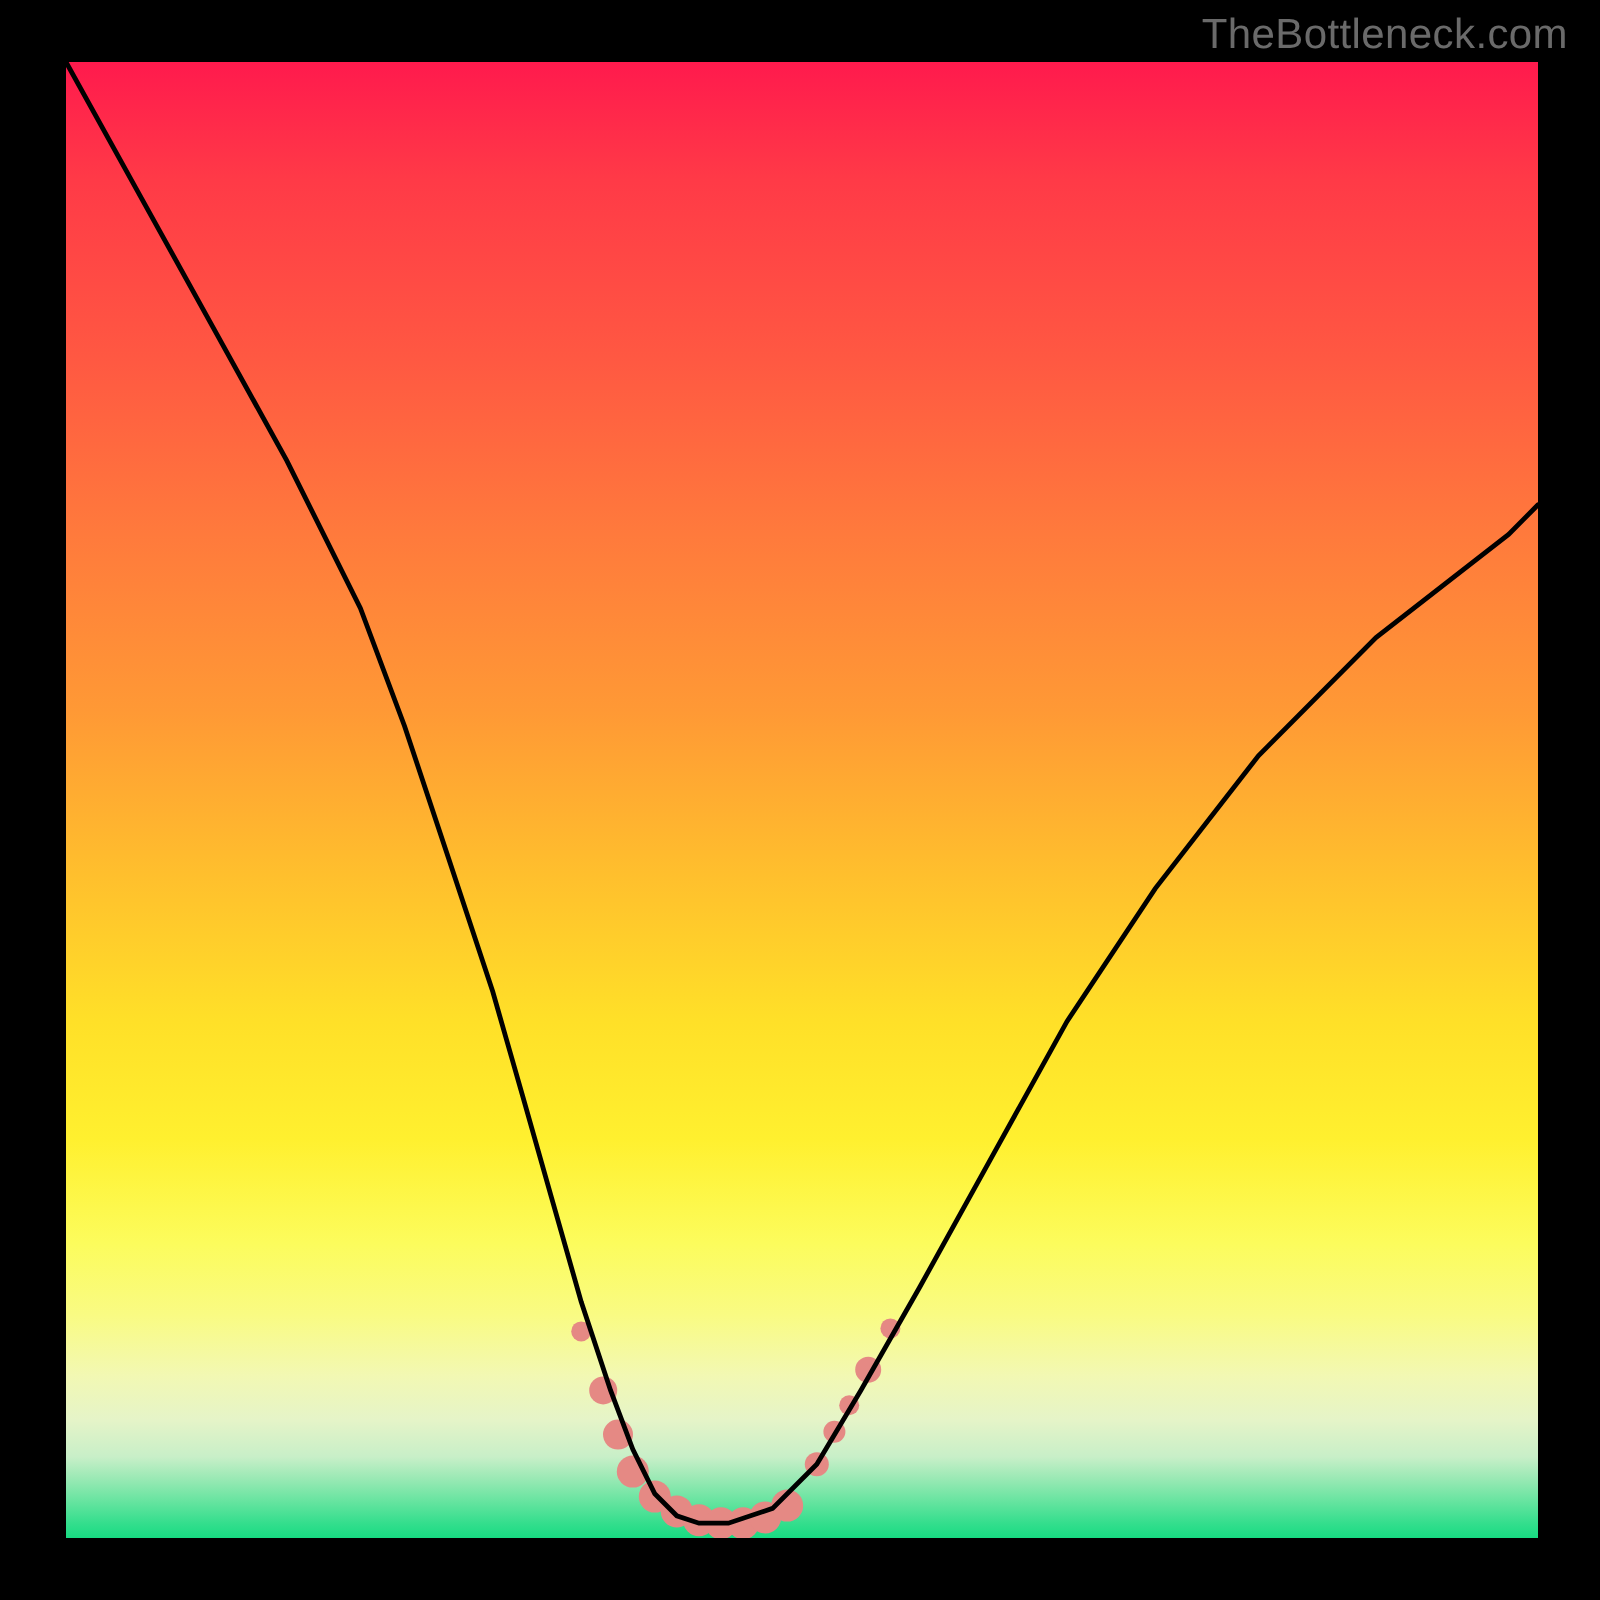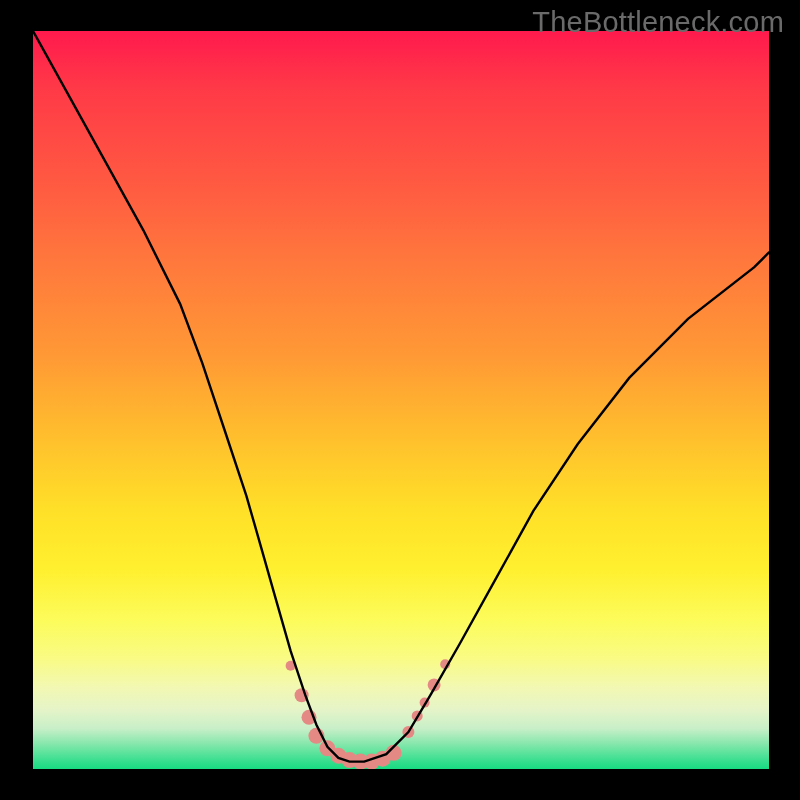--- a/index.html
+++ b/index.html
@@ -45,21 +45,21 @@
       #67e4a0 97.5%,
       #34de8d 99%,
       #18db82 100%
     );
   }
   .watermark {
     position: absolute;
     top: 6px;
     right: 16px;
     color: #6a6a6a;
-    font-size: 29px;
+    font-size: 21px;
     font-weight: 400;
     letter-spacing: 0.2px;
     z-index: 5;
   }
   svg.overlay {
     position: absolute;
     top: 31px;
     left: 33px;
     width: 736px;
     height: 738px;

